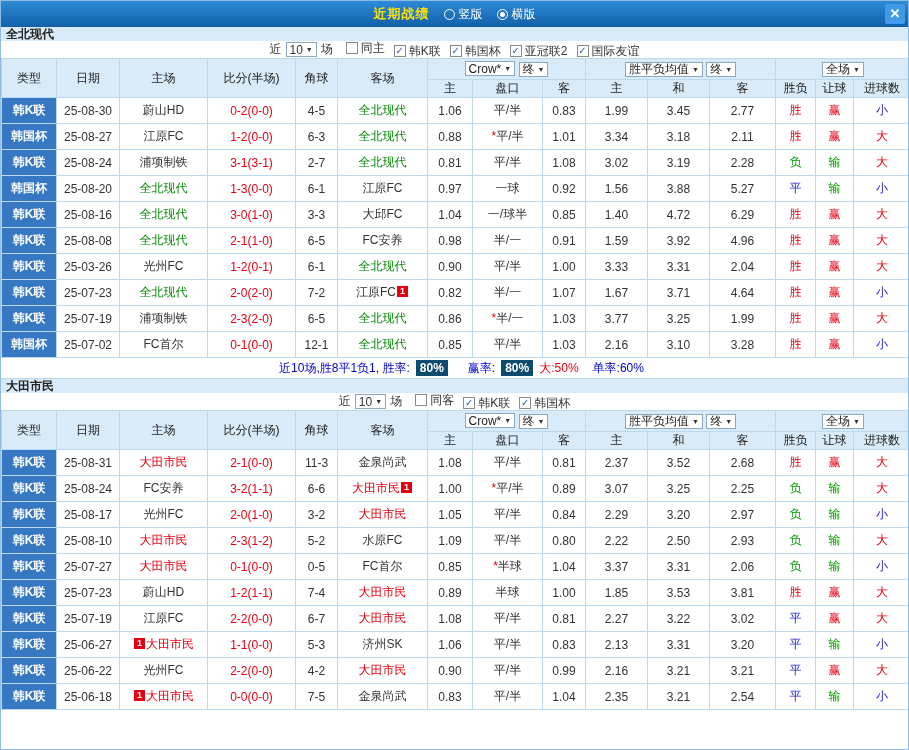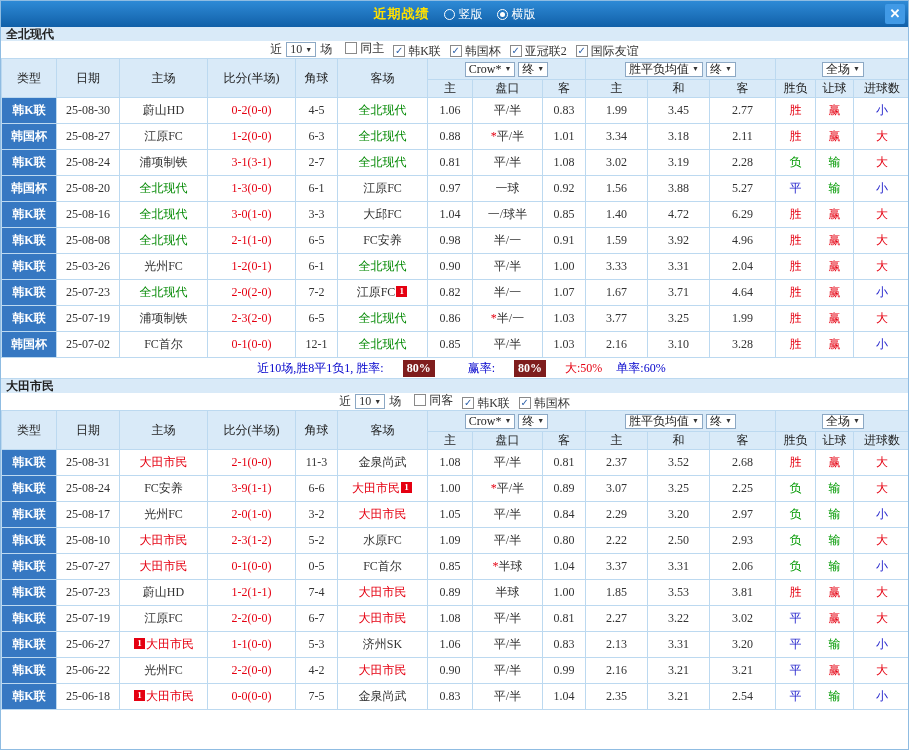--- a/index.html
+++ b/index.html
@@ -1,19 +1,19 @@
 <!DOCTYPE html>
 <html><head>
 <meta charset="utf-8">
 <style>
   * { margin:0; padding:0; box-sizing:border-box; }
   body { background:#fff; }
   #app {
     width:909px; height:750px; overflow:hidden; background:#fff;
-    font-family:Liberation Serif, serif; font-size:12px; color:#333;
+    font-family:Liberation Sans, sans-serif; font-size:12px; color:#333;
     border:1px solid #8FBCE2; position:relative;
   }
   .topbar {
     height:26px; background:linear-gradient(180deg,#2E8AD6 0%,#1160A8 100%);
     display:flex; align-items:center; justify-content:center; position:relative;
   }
   .title { color:#FFE000; font-weight:bold; font-size:13px; letter-spacing:1px; }
   .radio { display:inline-flex; align-items:center; margin-left:14px; color:#fff; cursor:pointer; gap:4px; }
   .rdot { width:11px; height:11px; border:1px solid #fff; border-radius:50%; position:relative; display:inline-block; }
   .radio.sel .rdot::after { content:""; position:absolute; left:2px; top:2px; right:2px; bottom:2px; border-radius:50%; background:#fff; }
@@ -47,21 +47,21 @@
     display:inline-block; width:11px; height:11px; background:#E50011; color:#fff; font-size:9px;
     line-height:11px; text-align:center; margin:0 1px; vertical-align:2px; font-weight:bold;
   }
   .star { color:#E50011; }
   .summary {
     height:21px; display:flex; align-items:center; justify-content:center; background:#fff;
     border-bottom:1px solid #BCD9F0;
   }
   .sum-blue { color:#0000CC;margin-left:14px; }
   .sum-red { color:#E50011; }
-  .ratebox { background:#7f1d1d; color:#fff; font-weight:bold; padding:1px 4px; margin:0 19px; }
+  .ratebox { background:#0c4a6e; color:#fff; font-weight:bold; padding:1px 4px; margin:0 6px; }
 </style>
 </head>
 <body>
 
 <div id="app">
 
   <div class="topbar">
     <span class="title">近期战绩</span>
     <span class="radio">
       <span class="rdot"></span>
@@ -428,21 +428,21 @@
             <td>3.52</td>
             <td>2.68</td>
             <td style="color:#E50011">胜</td>
             <td style="color:#E50011">赢</td>
             <td style="color:#E50011">大</td>
           </tr>
           <tr>
             <td class="league">韩K联</td>
             <td>25-08-24</td>
             <td><span class="tname">FC安养</span></td>
-            <td class="score">3-9(1-1)</td>
+            <td class="score">3-2(1-1)</td>
             <td>6-6</td>
             <td><span class="tname" style="color:#E50011">大田市民</span><span class="badge">1</span></td>
             <td>1.00</td>
             <td><span class="star">*</span>平/半</td>
             <td>0.89</td>
             <td>3.07</td>
             <td>3.25</td>
             <td>2.25</td>
             <td style="color:#009900">负</td>
             <td style="color:#009900">输</td>

